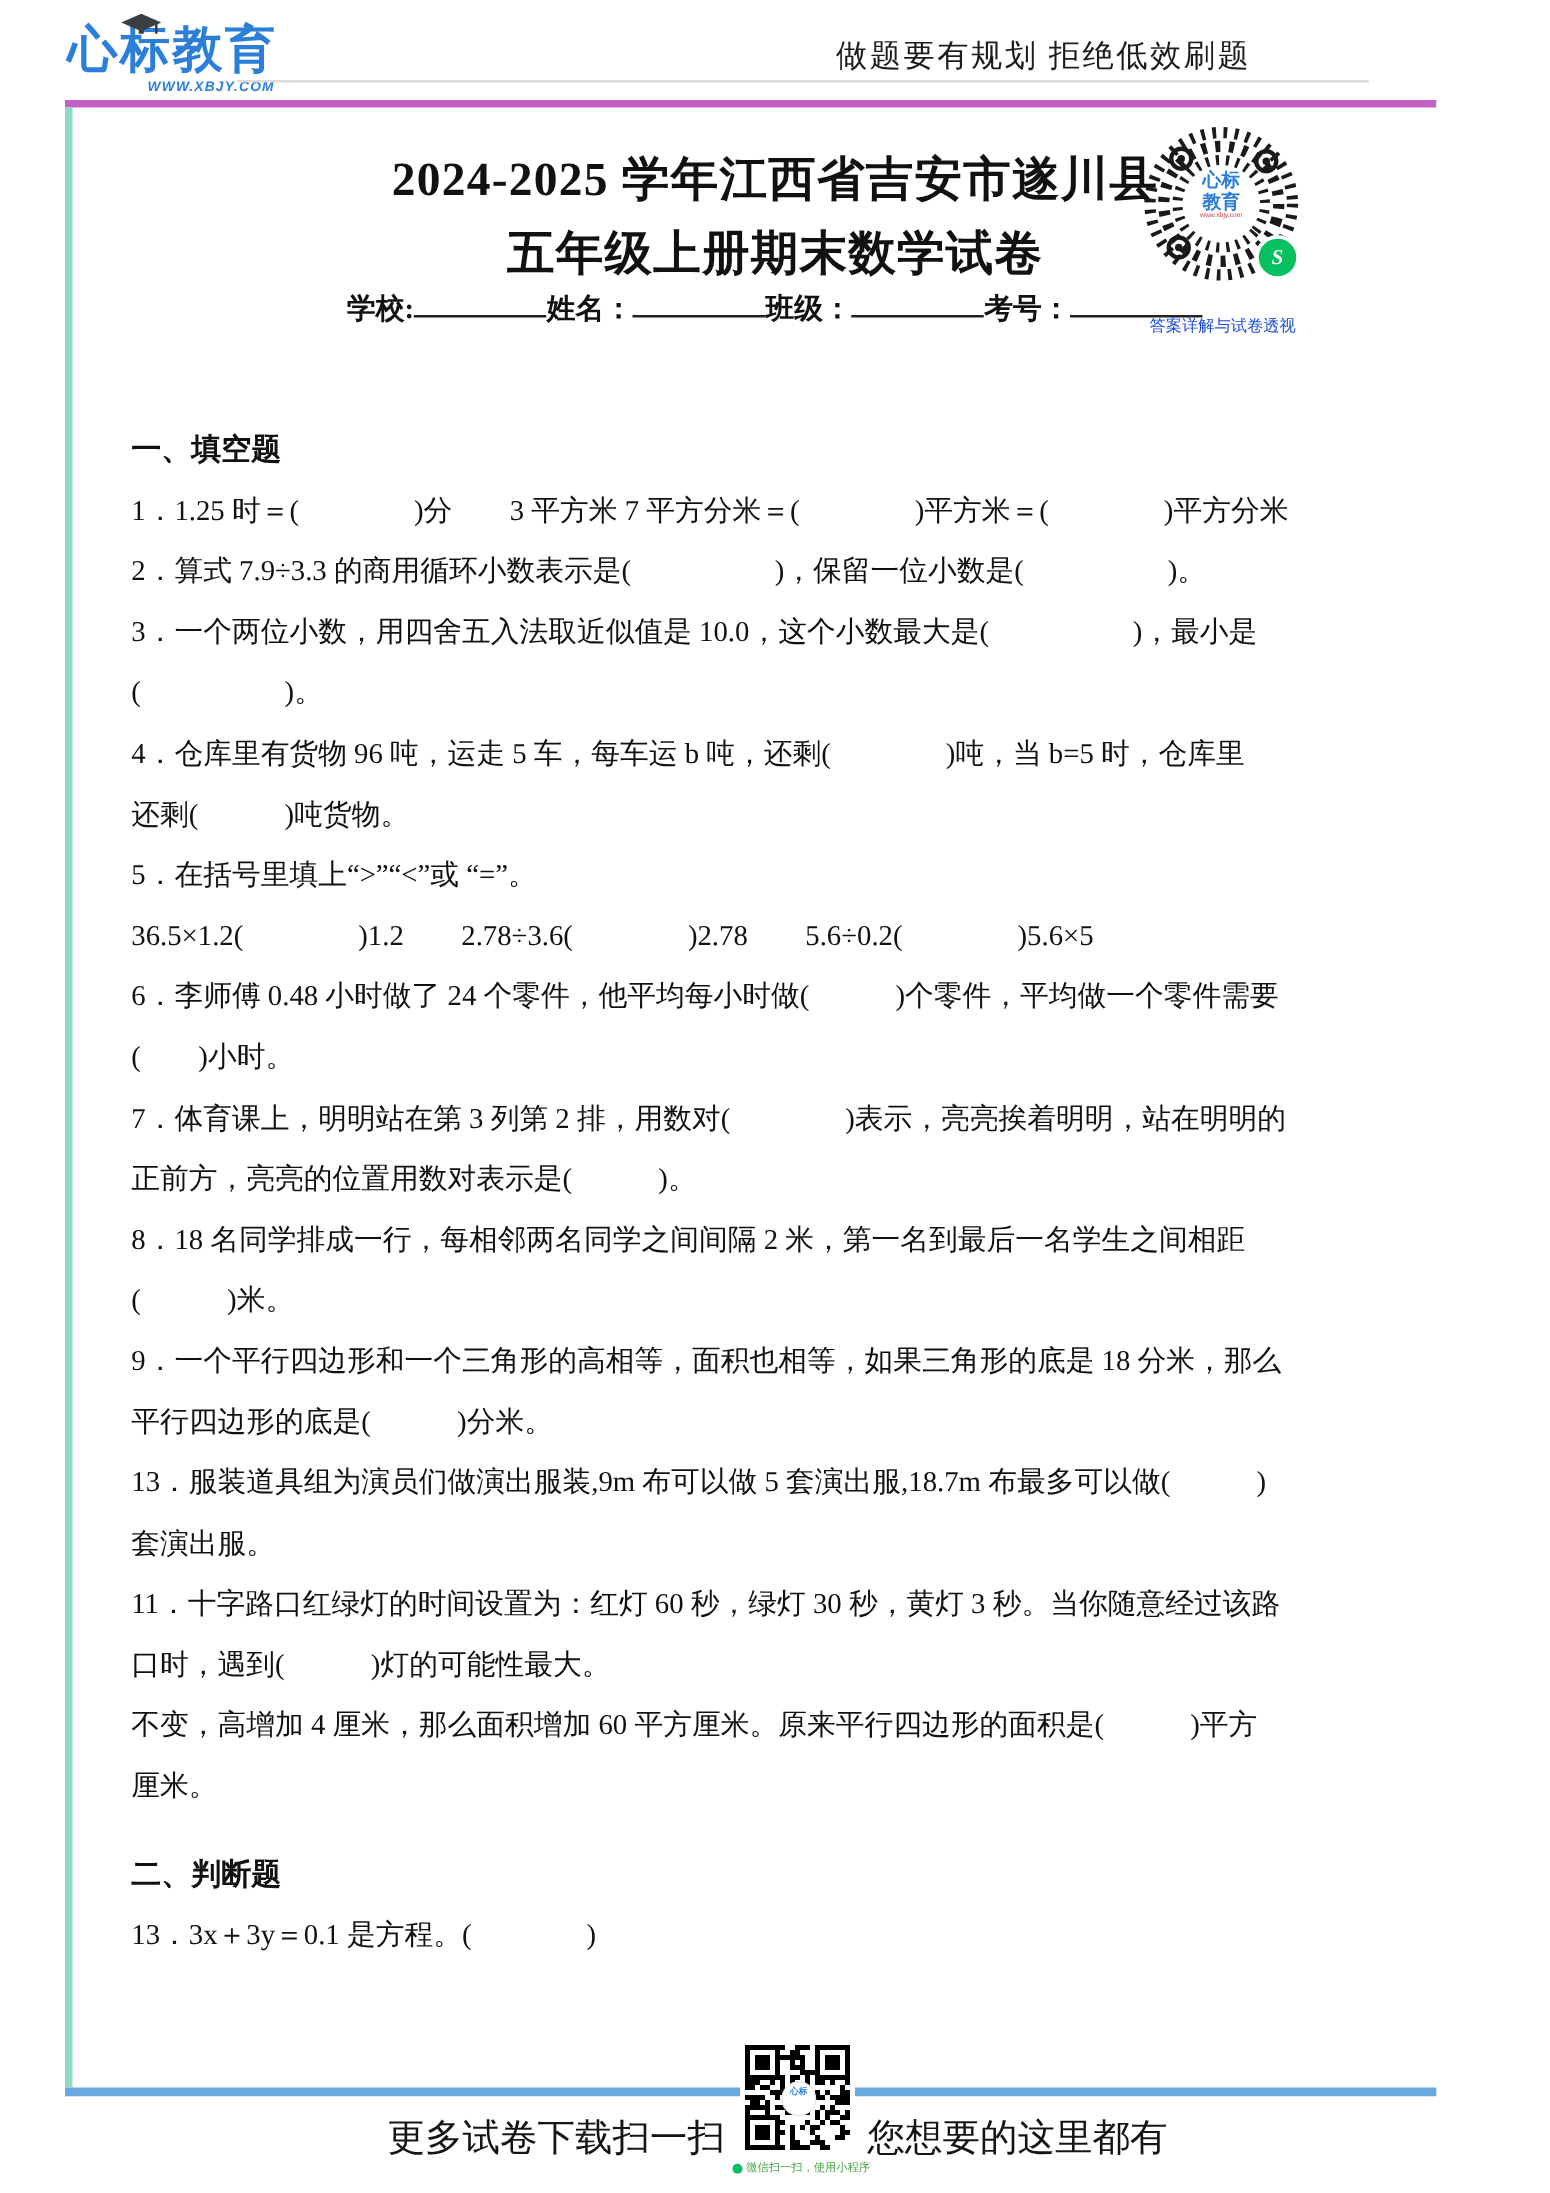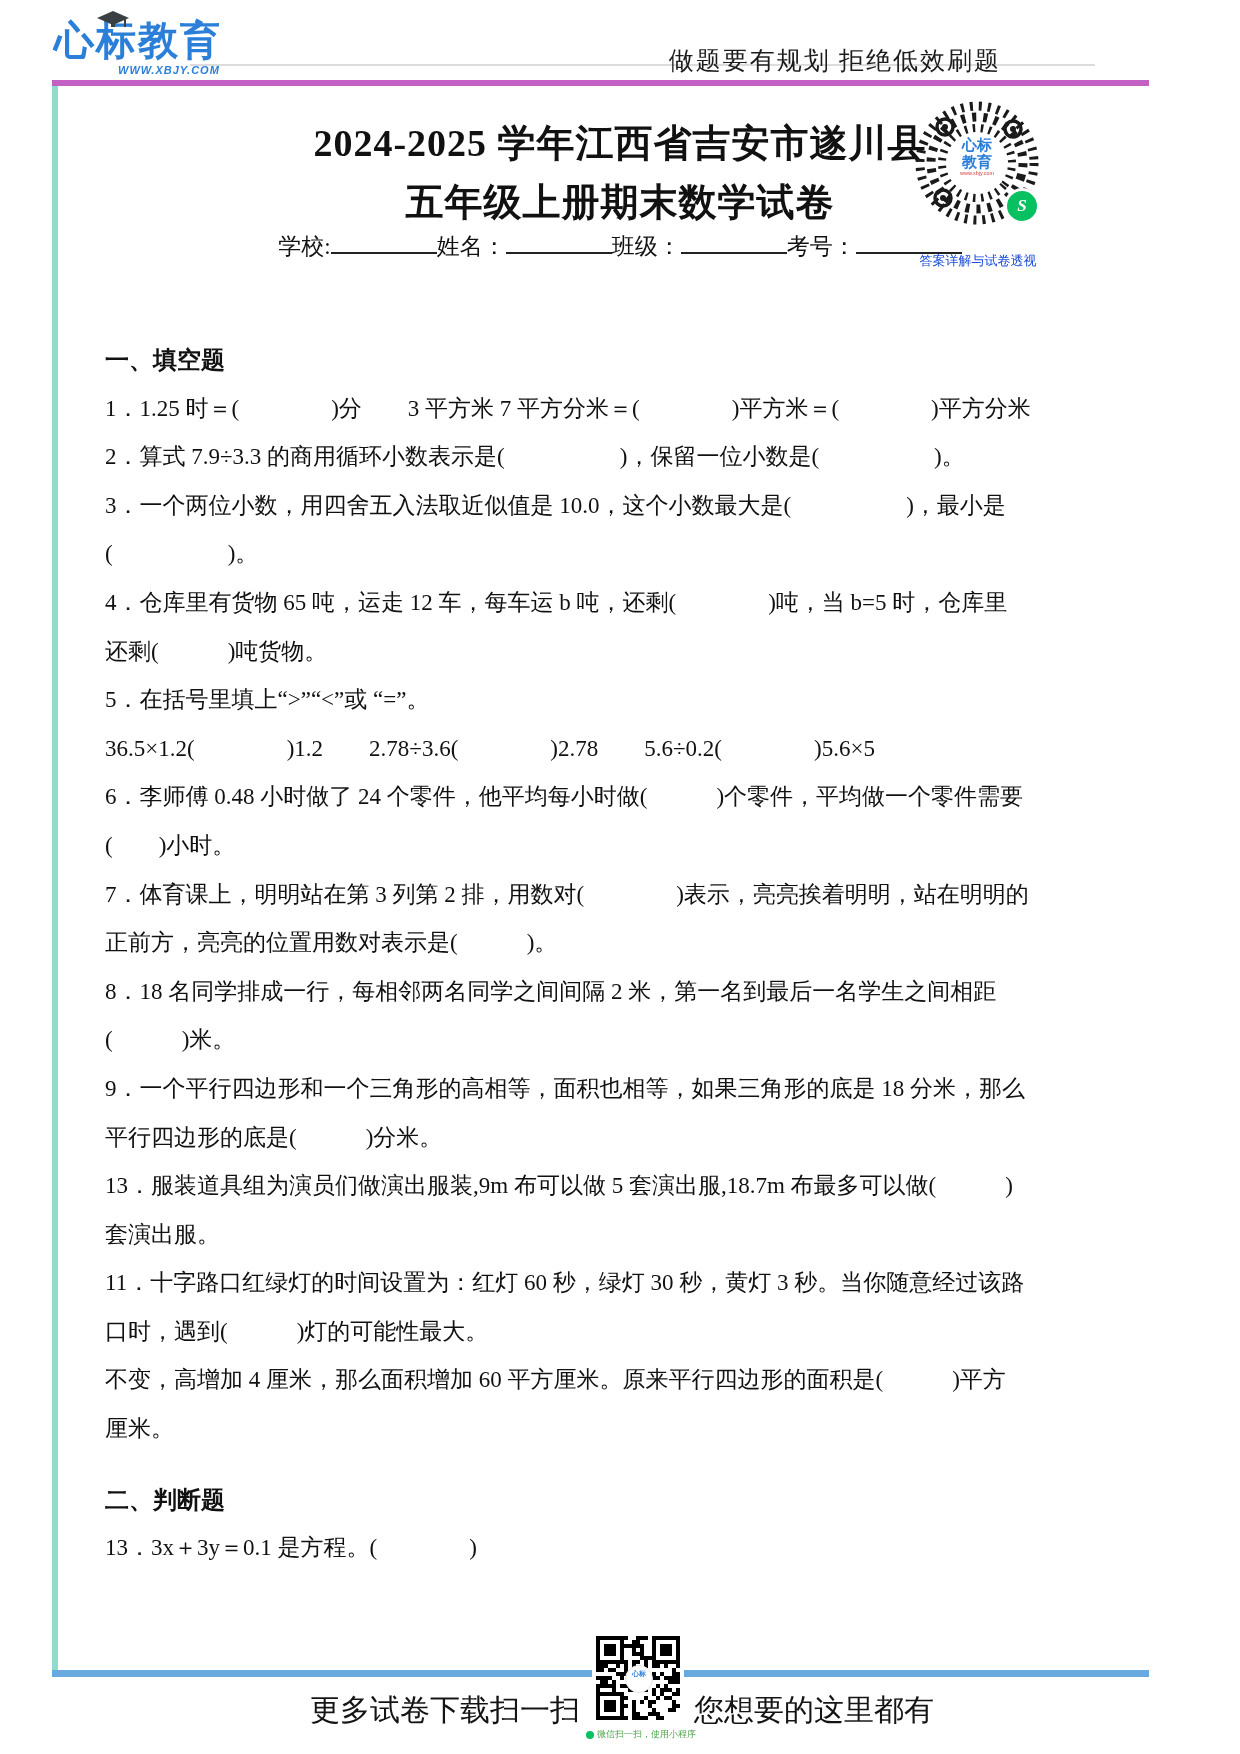--- a/index.html
+++ b/index.html
@@ -5,34 +5,34 @@
   html,body{margin:0;padding:0;background:#fff;}
   .page{position:relative;width:1149px;height:1754px;background:#fff;overflow:hidden;
         font-family:"Liberation Serif","DejaVu Serif",serif;color:#111;}
 
   
   .brand{position:absolute;left:54px;top:20px;font-family:"Liberation Sans","DejaVu Sans",sans-serif;
          font-weight:bold;font-size:40px;color:#2b7fd8;letter-spacing:2px;line-height:1;}
   .cap{position:absolute;left:96px;top:10px;}
   .brand-url{position:absolute;left:118px;top:64px;font-family:"Liberation Sans","DejaVu Sans",sans-serif;
              font-style:italic;font-weight:bold;font-size:11px;color:#2b7fd8;letter-spacing:1px;}
-  .slogan{position:absolute;top:28px;right:148px;font-size:25px;color:#1c1c1c;letter-spacing:2px;margin-top:16px;}
+  .slogan{position:absolute;top:28px;right:148px;font-size:25px;color:#1c1c1c;letter-spacing:2px;}
   .header-rule{position:absolute;left:190px;top:64px;width:905px;height:2px;background:#dcdcdc;}
 
   
   .frame-top{position:absolute;left:52px;top:80px;width:1136px;height:6px;background:#c360c3;}
   .frame-left{position:absolute;left:52px;top:86px;width:6px;height:1584px;background:#8edcc9;}
   .frame-right{position:absolute;left:1182px;top:86px;width:6px;height:1584px;background:#dcc751;}
   .frame-bottom{position:absolute;left:52px;top:1670px;width:1136px;height:7px;background:#68a9df;}
 
   
   .title{position:absolute;left:0;width:1240px;text-align:center;font-weight:bold;font-size:38px;letter-spacing:1px;}
   .title1{top:118px;}
   .title2{top:177px;}
-  .info{position:absolute;top:228px;left:0;width:1240px;display:flex;justify-content:center;font-size:23px;}
+  .info{position:absolute;top:228px;left:0;width:1240px;display:flex;justify-content:center;font-size:23px;font-weight:bold;}
   .info-field{white-space:nowrap;}
   .blank{display:inline-block;width:106px;height:24px;border-bottom:2px solid #222;}
 
   
   .qr-mini{position:absolute;left:912px;top:98px;width:130px;height:130px;}
   .qr-mini-logo{position:absolute;left:39px;top:38px;width:52px;height:52px;text-align:center;
                 font-family:"Liberation Sans","DejaVu Sans",sans-serif;}
   .qr-mini-logo .l1,.qr-mini-logo .l2{display:block;font-weight:bold;font-size:15px;line-height:17px;color:#2b7fd8;}
   .qr-mini-logo .lu{display:block;font-size:6px;color:#d04040;transform:scale(.9);}
   .mini-badge{position:absolute;left:92px;top:90px;width:30px;height:30px;border-radius:50%;
@@ -118,21 +118,21 @@
     <div class="mini-badge">S</div>
   </div>
   <div class="qr-mini-caption">答案详解与试卷透视</div>
 
   <main class="body">
     <div class="sec-heading">一、填空题</div>
     <div class="line">1．1.25 时＝(　　　　)分　　3 平方米 7 平方分米＝(　　　　)平方米＝(　　　　)平方分米</div>
     <div class="line">2．算式 7.9÷3.3 的商用循环小数表示是(　　　　　)，保留一位小数是(　　　　　)。</div>
     <div class="line">3．一个两位小数，用四舍五入法取近似值是 10.0，这个小数最大是(　　　　　)，最小是</div>
     <div class="line">(　　　　　)。</div>
-    <div class="line">4．仓库里有货物 65 吨，运走 12 车，每车运 b 吨，还剩(　　　　)吨，当 b=5 时，仓库里</div>
+    <div class="line">4．仓库里有货物 96 吨，运走 5 车，每车运 b 吨，还剩(　　　　)吨，当 b=5 时，仓库里</div>
     <div class="line">还剩(　　　)吨货物。</div>
     <div class="line">5．在括号里填上“&gt;”“&lt;”或 “=”。</div>
     <div class="line">36.5×1.2(　　　　)1.2　　2.78÷3.6(　　　　)2.78　　5.6÷0.2(　　　　)5.6×5</div>
     <div class="line">6．李师傅 0.48 小时做了 24 个零件，他平均每小时做(　　　)个零件，平均做一个零件需要</div>
     <div class="line">(　　)小时。</div>
     <div class="line">7．体育课上，明明站在第 3 列第 2 排，用数对(　　　　)表示，亮亮挨着明明，站在明明的</div>
     <div class="line">正前方，亮亮的位置用数对表示是(　　　)。</div>
     <div class="line">8．18 名同学排成一行，每相邻两名同学之间间隔 2 米，第一名到最后一名学生之间相距</div>
     <div class="line">(　　　)米。</div>
     <div class="line">9．一个平行四边形和一个三角形的高相等，面积也相等，如果三角形的底是 18 分米，那么</div>

